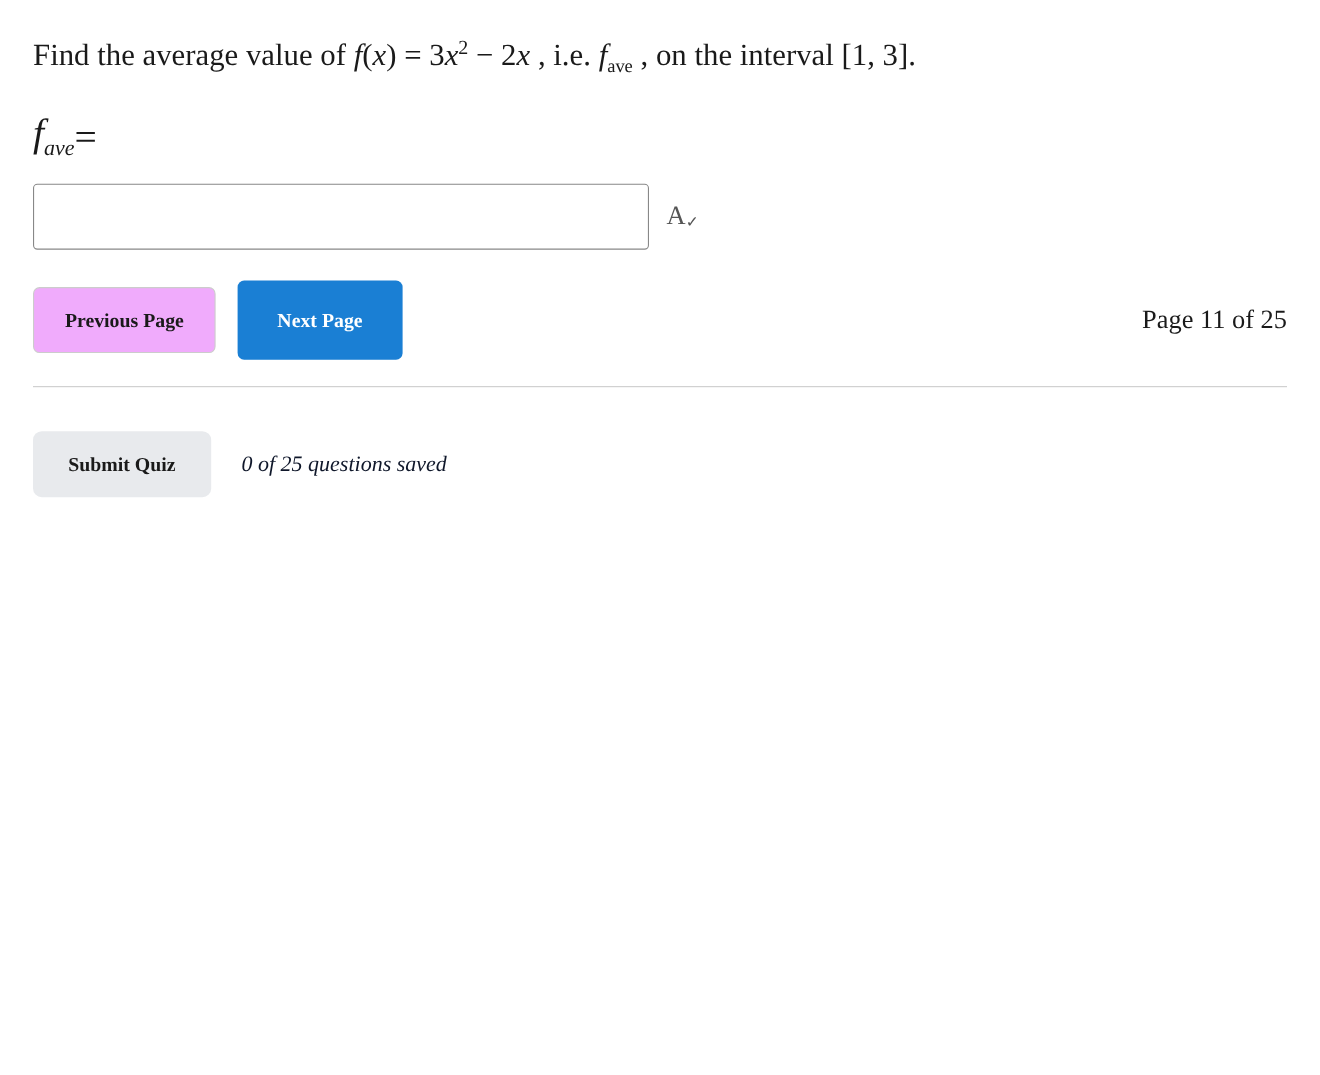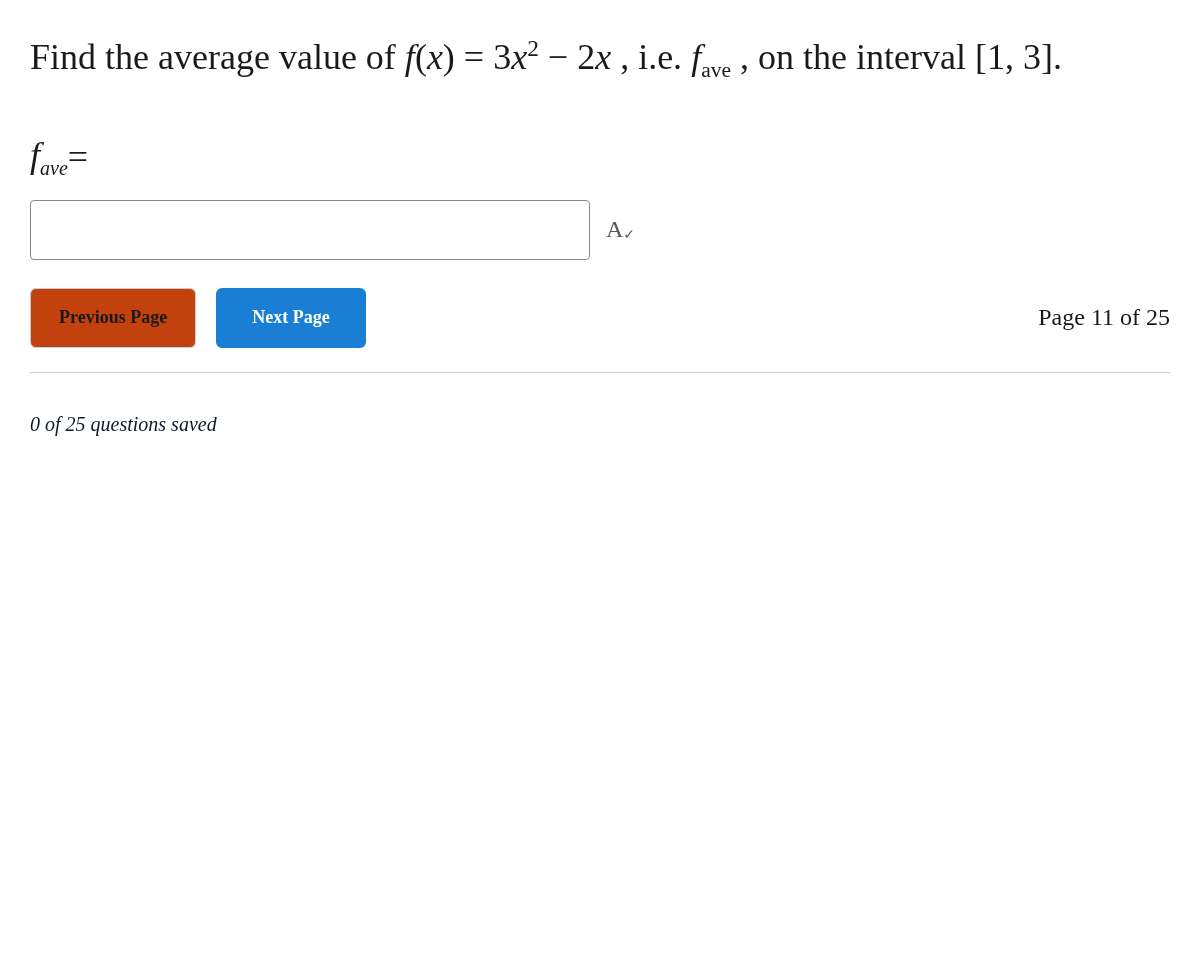--- a/index.html
+++ b/index.html
@@ -11,23 +11,23 @@
     body {
       background: #ffffff;
       font-family: Georgia, 'Times New Roman', serif;
       color: #1a1a1a;
       width: 1200px;
       min-height: 977px;
       padding: 30px 30px 30px 30px;
     }
 
     .question-text {
-      font-size: 36px;
+      font-size: 28px;
       line-height: 1.5;
-      margin-bottom: 47px;
+      margin-bottom: 27px;
       font-family: Georgia, serif;
     }
 
     .fave-label {
       font-size: 36px;
       font-style: italic;
       margin-bottom: 20px;
       display: flex;
       align-items: center;
     }
@@ -64,40 +64,40 @@
     .nav-row {
       display: flex;
       align-items: center;
       gap: 0;
       margin-bottom: 0;
       padding-bottom: 24px;
       border-bottom: 1.5px solid #cccccc;
     }
 
     .btn-prev {
-      background: #c2410c;
+      background: #f0abfc;
       color: #1a1a1a;
       border: 1.5px solid #ccc;
       border-radius: 6px;
       padding: 0 28px;
       height: 60px;
       font-size: 18px;
       font-family: Georgia, serif;
       font-weight: bold;
       cursor: pointer;
       margin-right: 20px;
     }
 
     .btn-next {
       background: #1a7fd4;
       color: #ffffff;
       border: none;
       border-radius: 6px;
       padding: 0 36px;
-      height: 60px;
+      height: 72px;
       font-size: 18px;
       font-family: Georgia, serif;
       font-weight: bold;
       cursor: pointer;
     }
 
     .page-indicator {
       margin-left: auto;
       font-size: 24px;
       font-family: Georgia, serif;
@@ -167,14 +167,15 @@
   </span>
 </div>
 
 <div class="nav-row">
   <button class="btn-prev">Previous Page</button>
   <button class="btn-next">Next Page</button>
   <span class="page-indicator">Page 11 of 25</span>
 </div>
 
 <div class="submit-row">
+  <button class="btn-submit">Submit Quiz</button>
   <span class="saved-text">0 of 25 questions saved</span>
 </div>
 
 </body></html>

